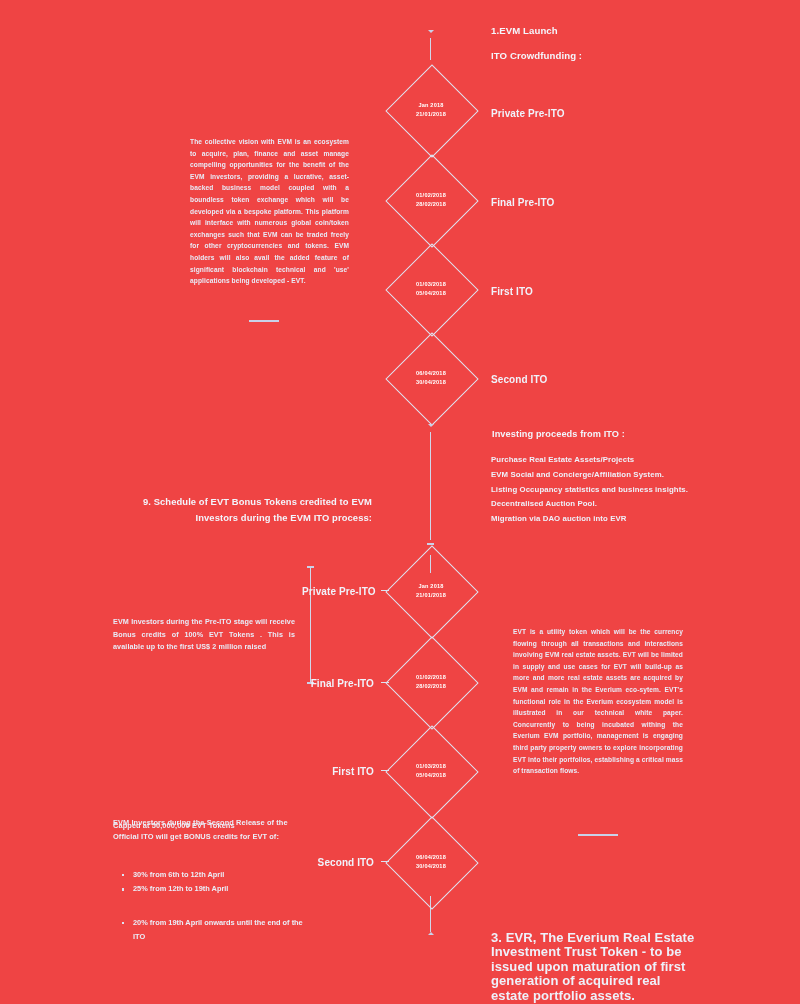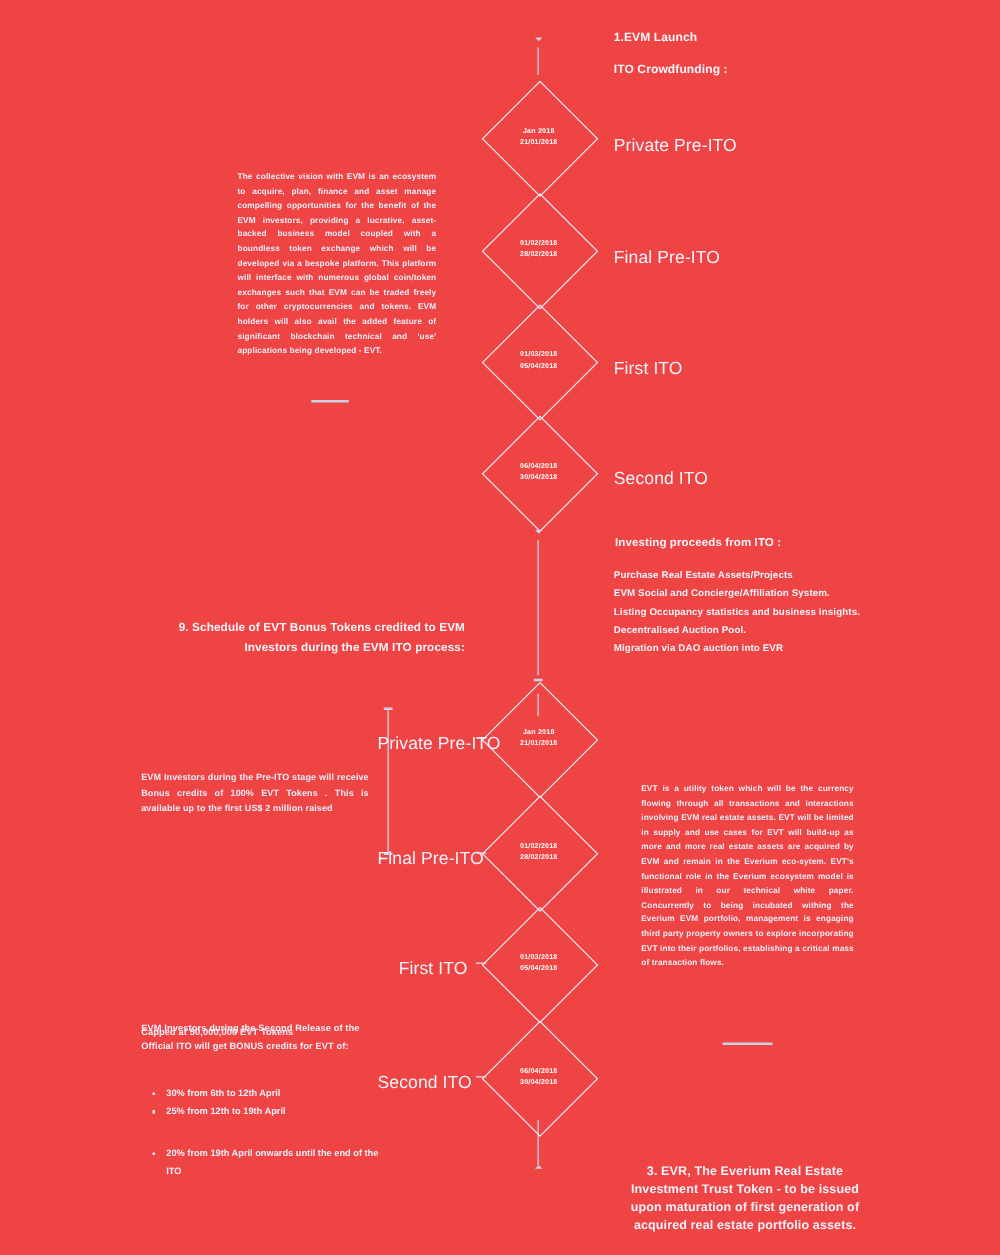--- a/index.html
+++ b/index.html
@@ -27,22 +27,22 @@
     letter-spacing: .1px;
   }
   .body-txt {
     font-size: 6.6px;
     line-height: 11.6px;
     font-weight: bold;
     text-align: justify;
     color: #e8ecf8;
   }
   .stage-label {
-    font-size: 14px;
-    font-weight: normal;
+    font-size: 10px;
+    font-weight: bold;
     color: #f0f3fb;
     white-space: nowrap;
   }
   .head-big {
     font-size: 9.6px;
     font-weight: bold;
     color: #f4f6fc;
     white-space: nowrap;
   }
   .sec-head {
@@ -52,25 +52,24 @@
     white-space: nowrap;
   }
   .center-head {
     font-size: 9.4px;
     font-weight: bold;
     line-height: 15.5px;
     text-align: right;
     color: #f3f5fc;
   }
   .bottom-note {
-    font-size: 10px;
+    font-size: 13px;
     line-height: 14.4px;
     font-weight: bold;
     color: #eef1fa;
-    text-align: center;
   }
 
   
   .diamond {
     position: absolute;
     width: 64px;
     height: 64px;
     border: 1.1px solid #dfe4f2;
     transform: rotate(45deg);
     background: transparent;

